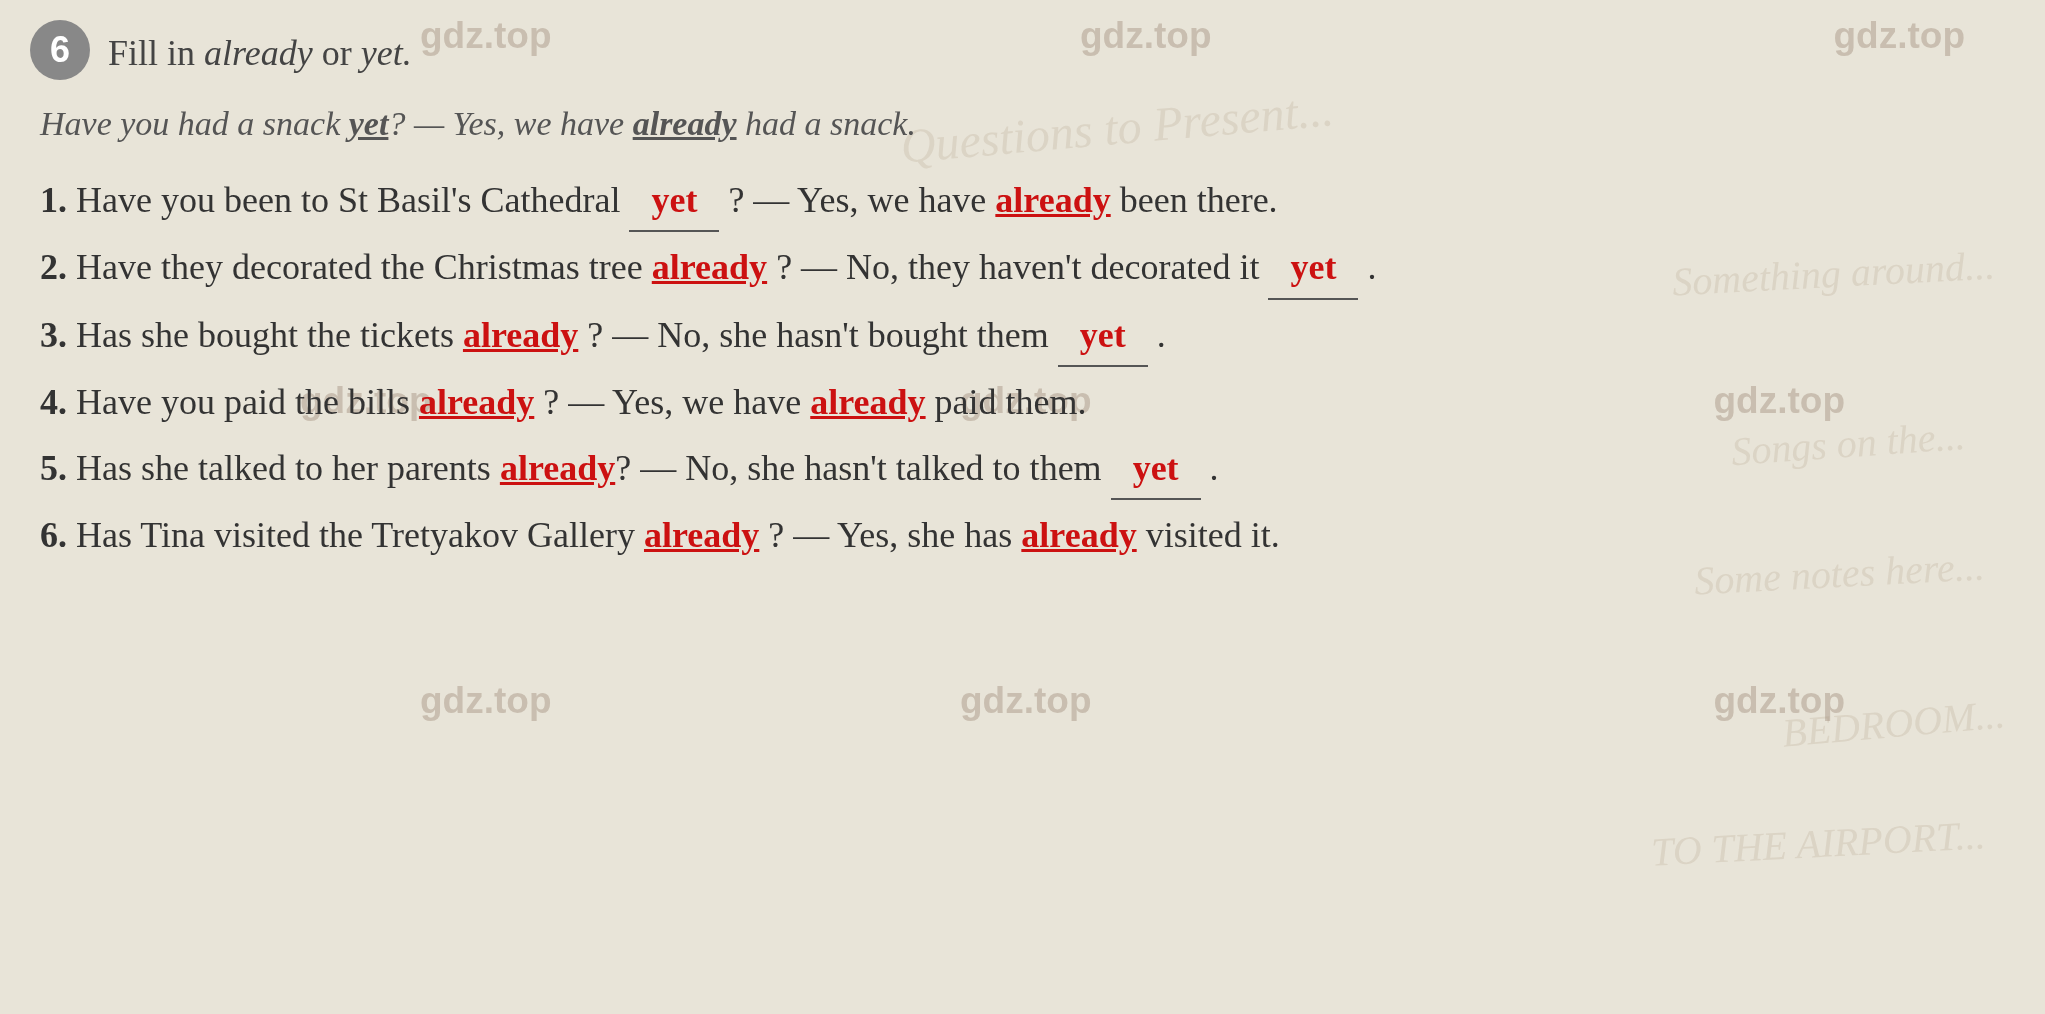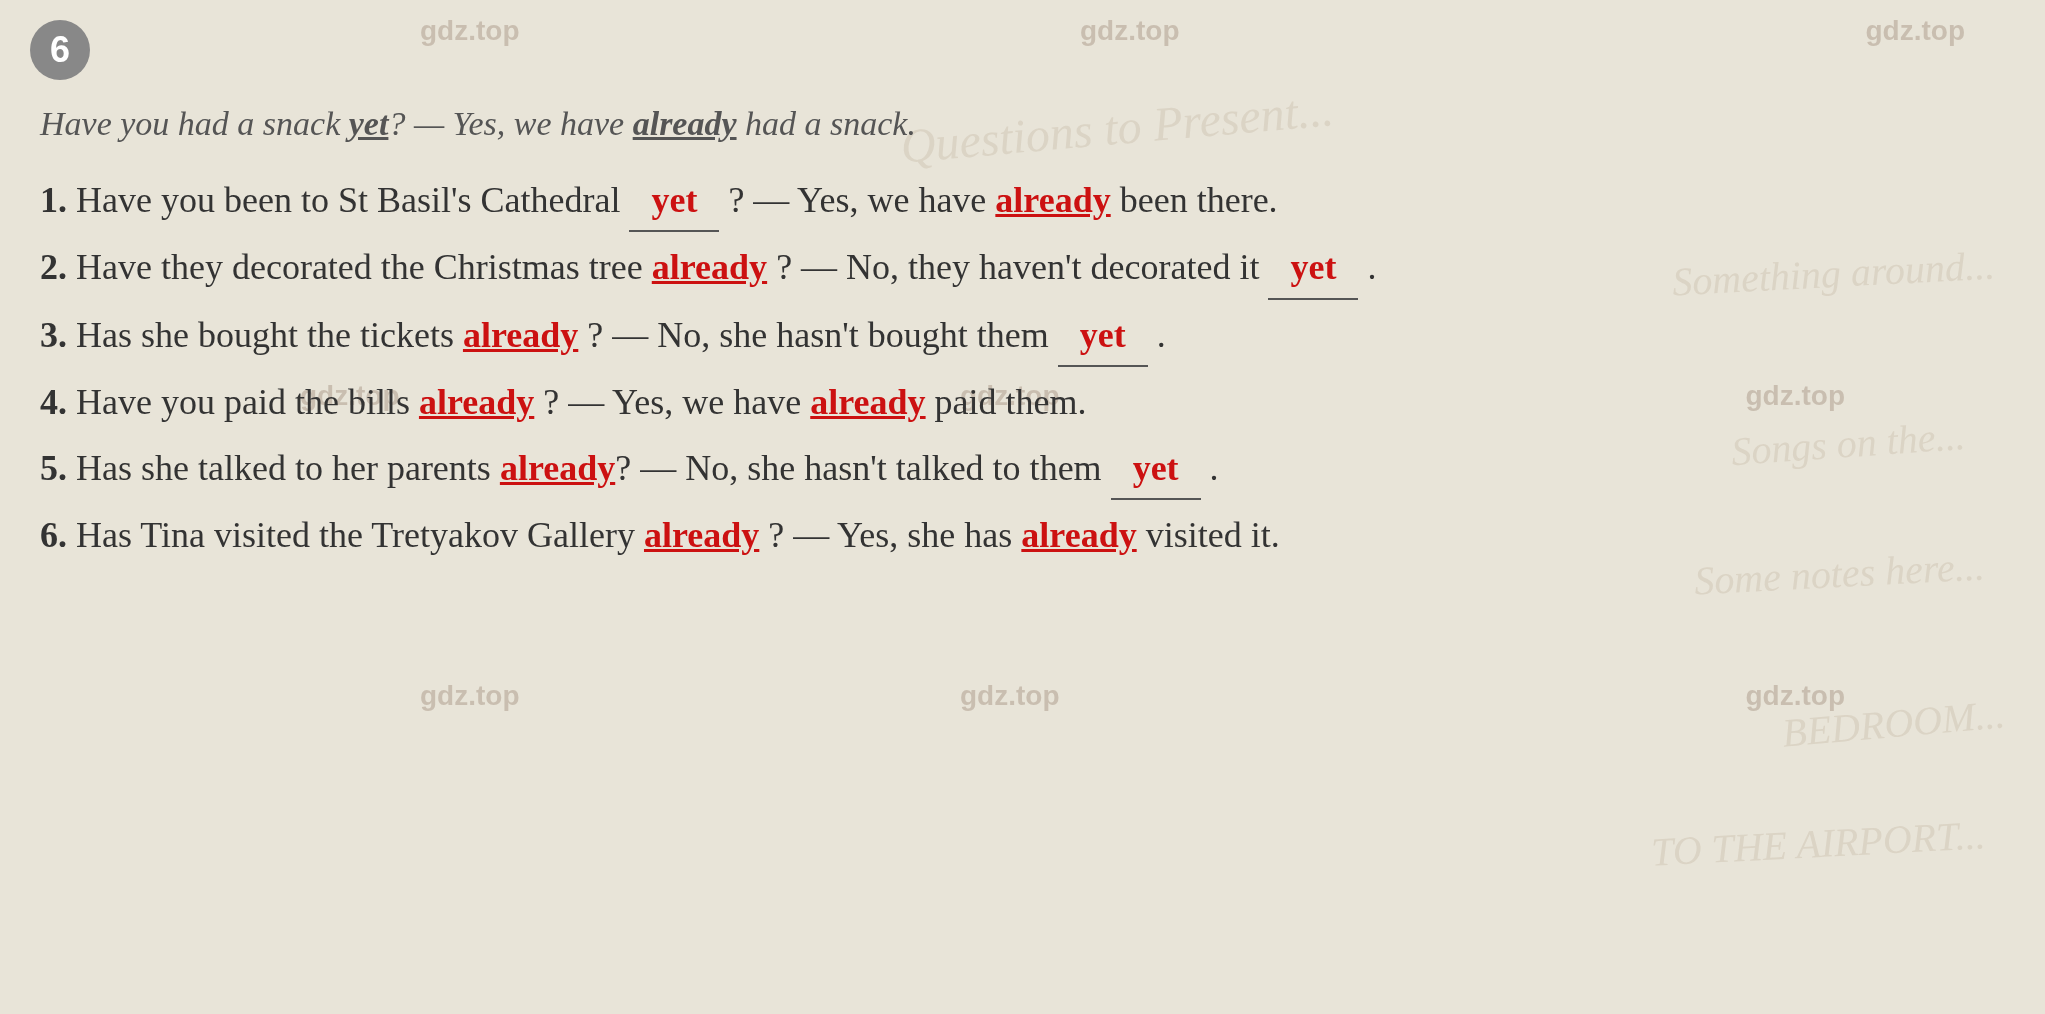--- a/index.html
+++ b/index.html
@@ -9,21 +9,21 @@
       font-family: Georgia, 'Times New Roman', serif;
       width: 2045px;
       height: 1014px;
       overflow: hidden;
       position: relative;
     }
 
     .watermark {
       position: absolute;
       color: #b0a090;
-      font-size: 28px;
+      font-size: 37px;
       font-weight: bold;
       opacity: 0.55;
       pointer-events: none;
       font-family: Arial, sans-serif;
     }
 
     .main-content {
       position: absolute;
       top: 20px;
       left: 30px;
@@ -167,20 +167,25 @@
 <div class="bg-text" style="top:550px; right:60px; transform:rotate(-3deg);">Some notes here...</div>
 <div class="bg-text" style="top:700px; right:40px; transform:rotate(-5deg);">BEDROOM...</div>
 <div class="bg-text" style="top:820px; right:60px; transform:rotate(-3deg);">TO THE AIRPORT...</div>
 
 <div class="main-content content-layer">
 
   <div class="exercise-header">
     <div class="exercise-number-badge">
       <span>6</span>
     </div>
+    <div class="exercise-instruction">
+      Fill in <em>already</em>
+      or
+      <em>yet.</em>
+    </div>
   </div>
 
   <div class="example-line">
     <em>Have you had a snack <span class="answer-word">yet</span>? — Yes, we have <span class="answer-word">already</span> had a snack.</em>
   </div>
 
   <div class="sentences-block">
 
     <div class="sentence-line">
       <strong>1.</strong>

